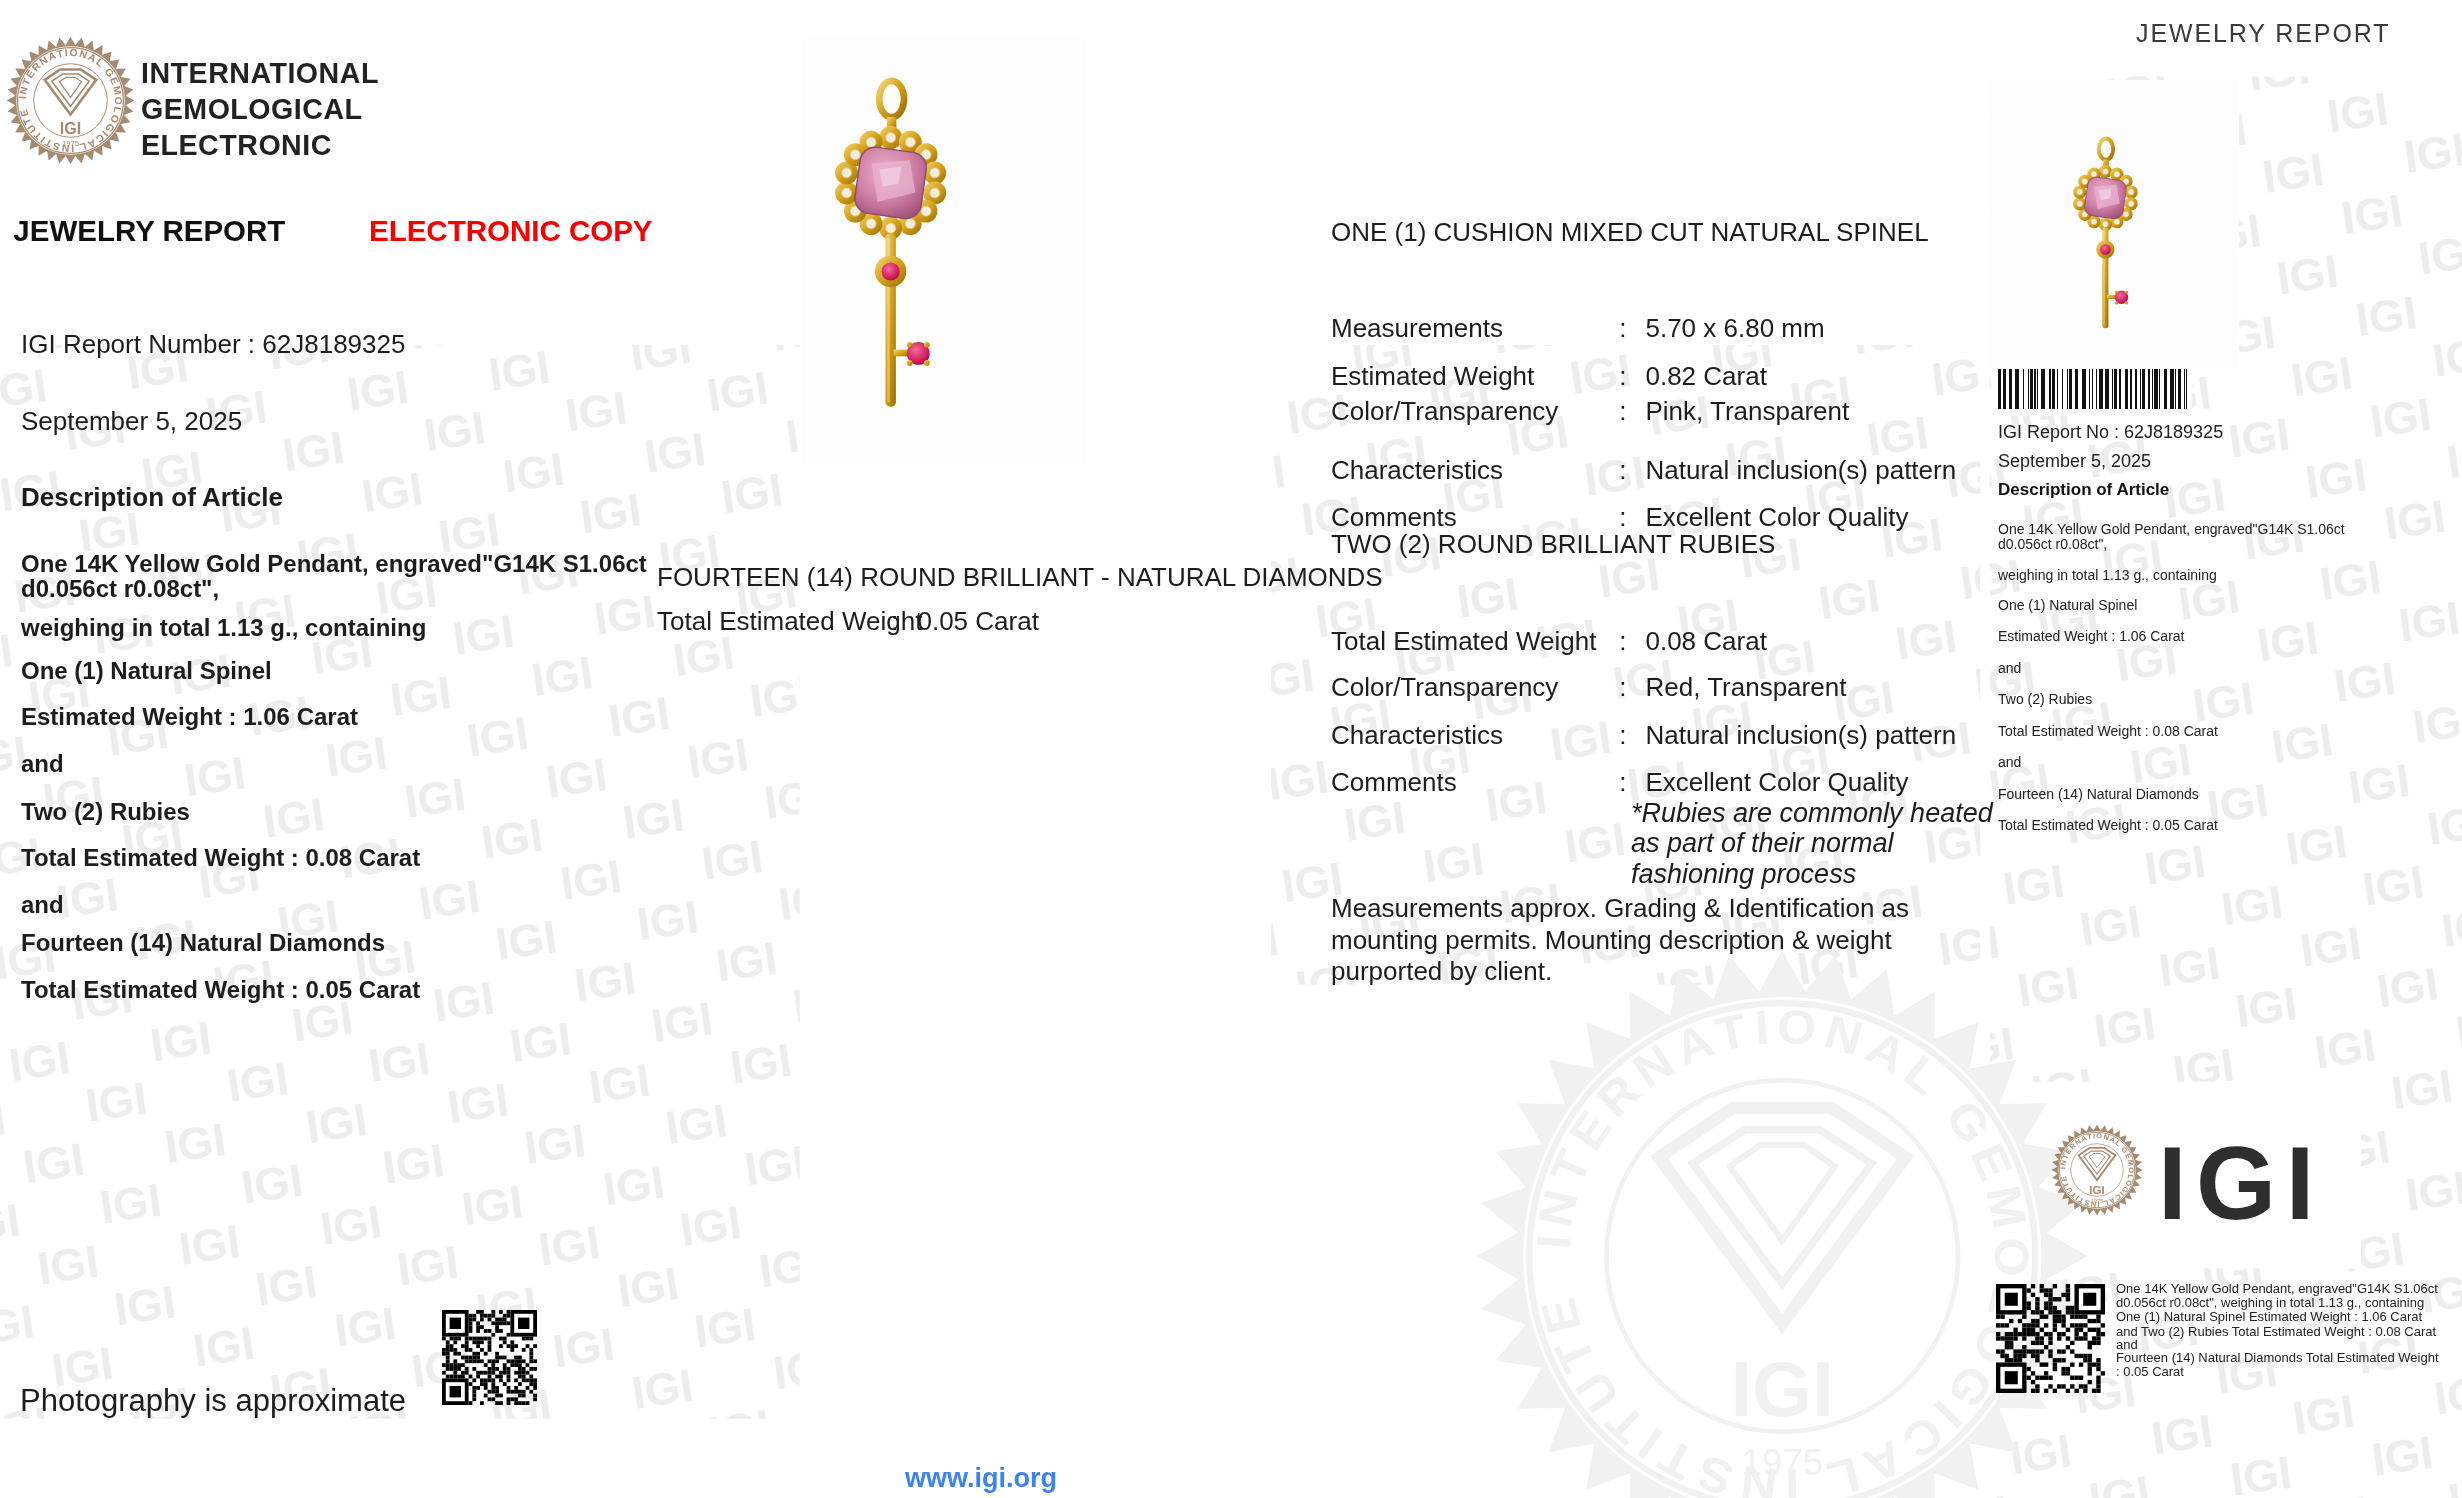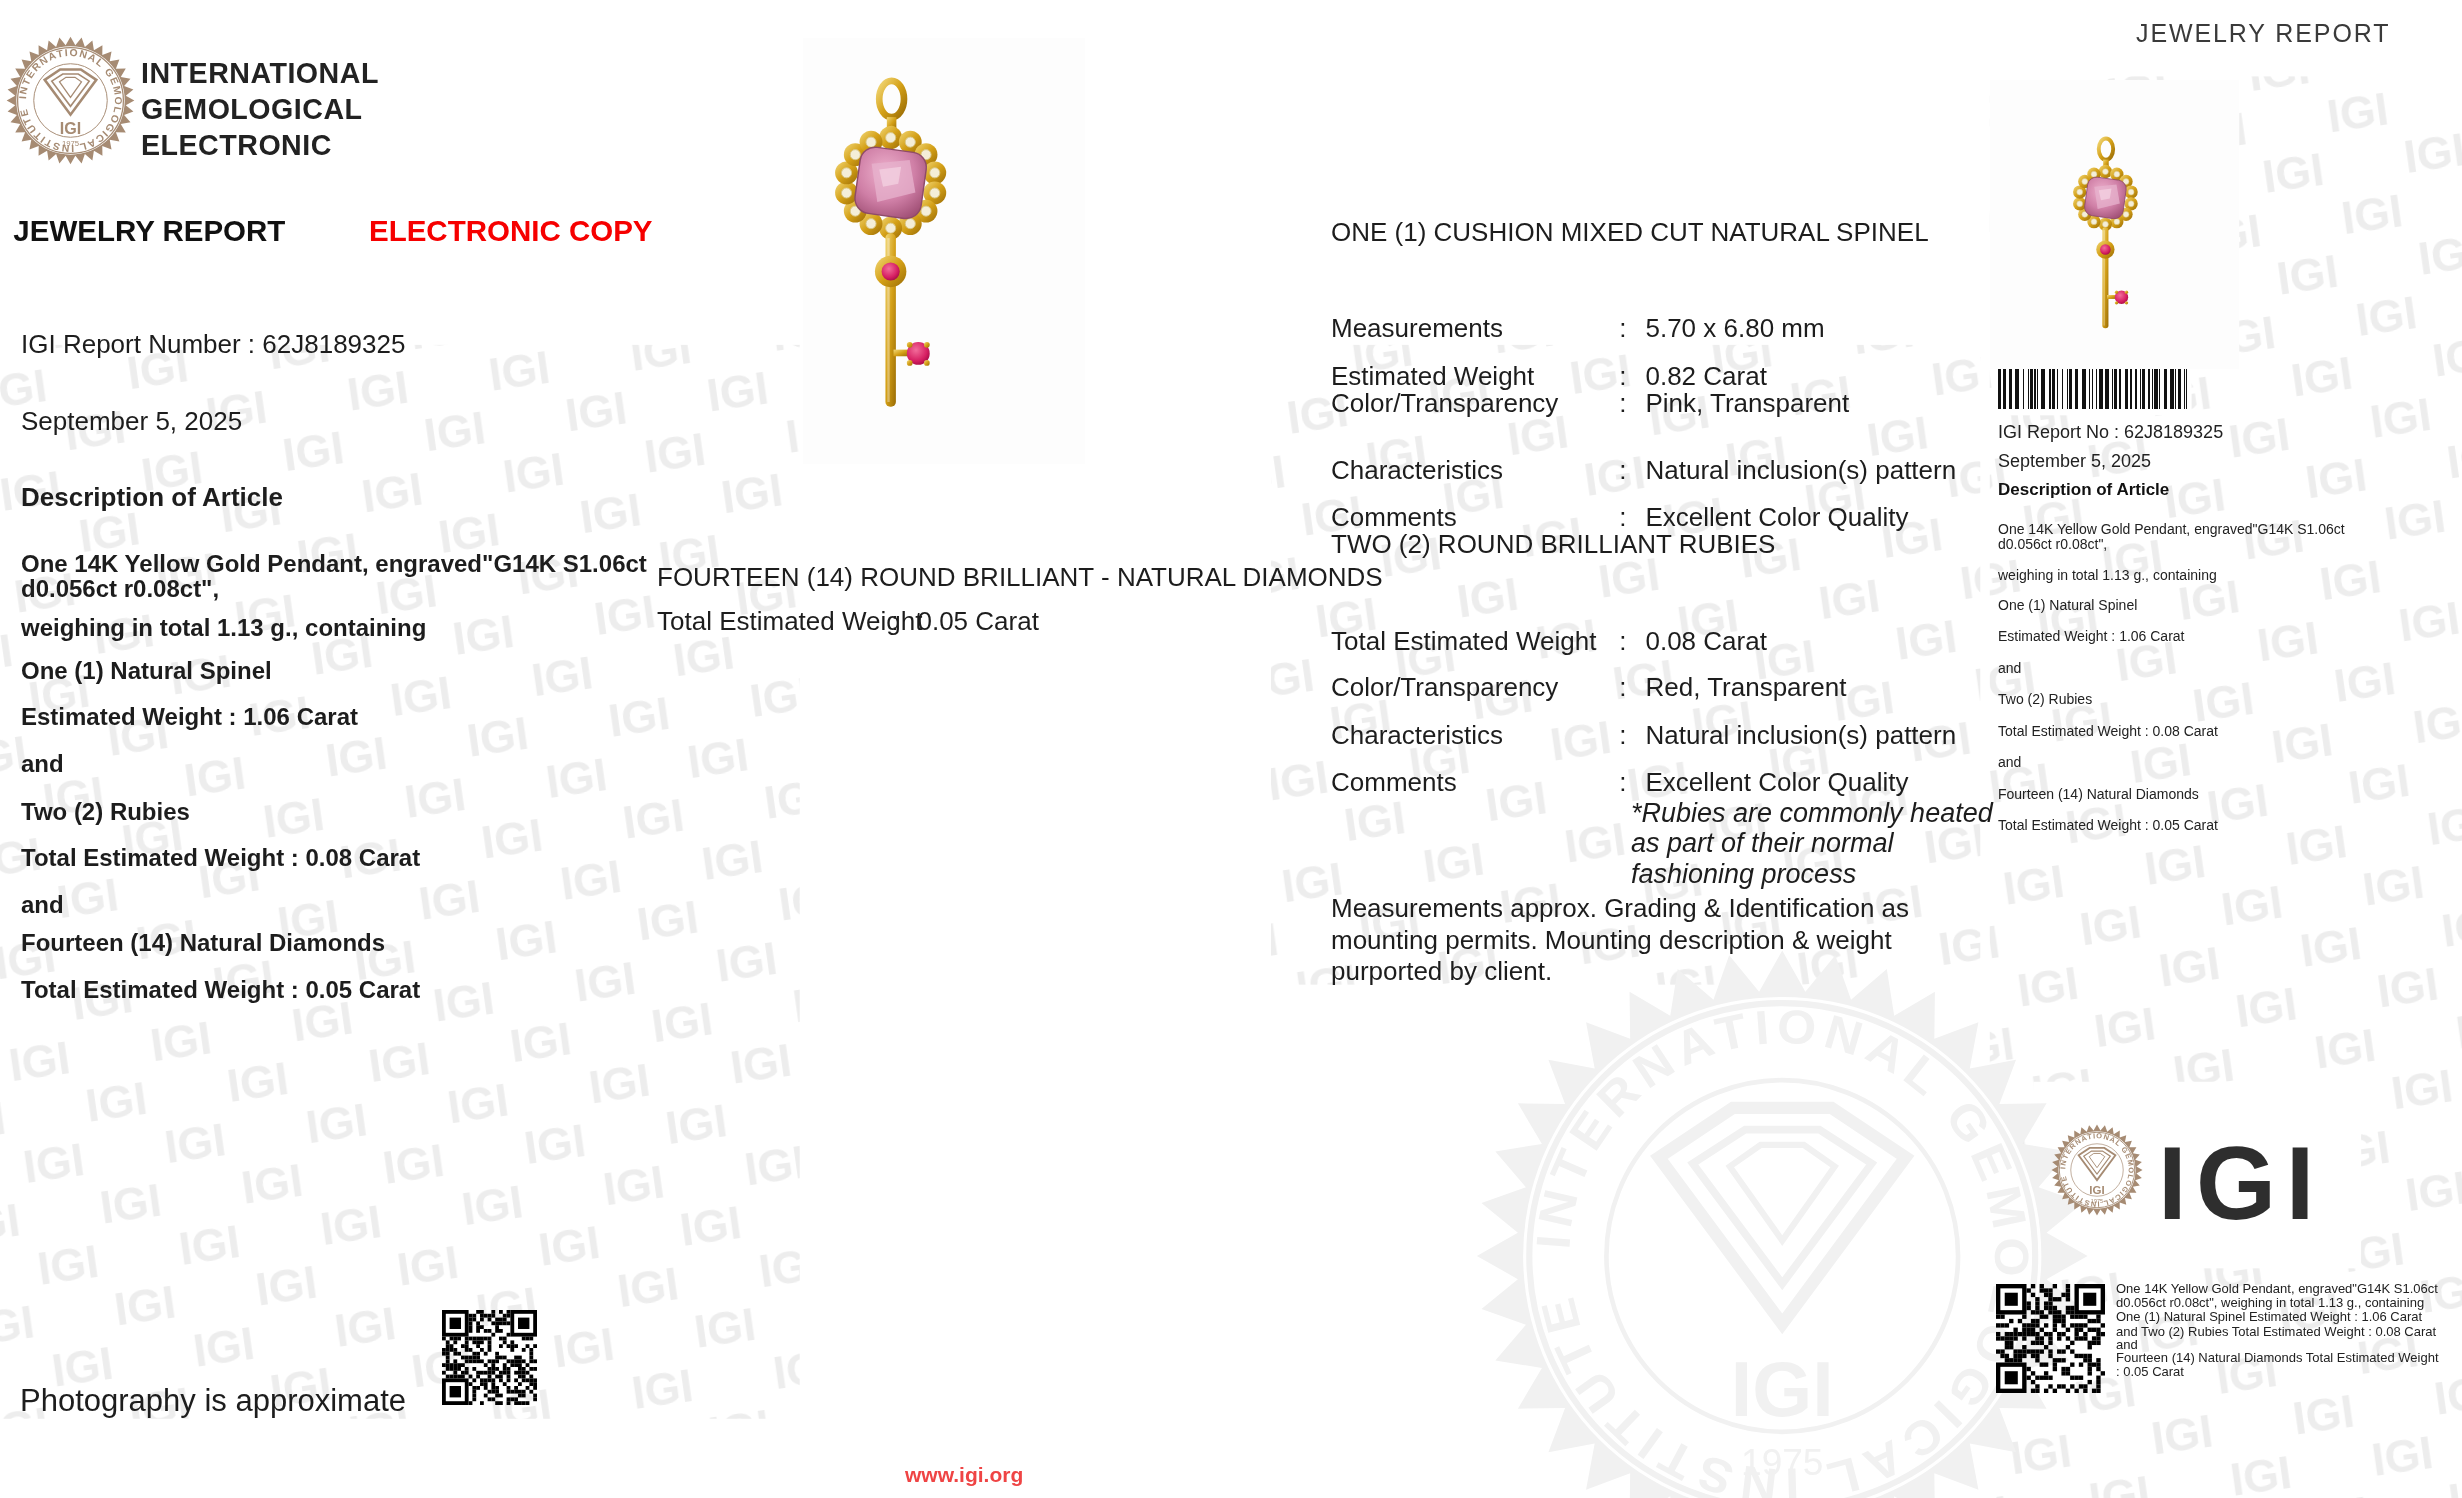--- a/index.html
+++ b/index.html
@@ -32,21 +32,21 @@
 
   .stub-title{position:absolute;left:2136px;top:19px;font-size:25px;letter-spacing:1.9px;color:#3a3a3a;white-space:nowrap;}
   .stub-meta{position:absolute;left:1998px;font-size:18px;color:#222;white-space:nowrap;}
   .stub-head{position:absolute;left:1998px;font-size:17px;font-weight:bold;color:#111;white-space:nowrap;}
   .stub-line{position:absolute;left:1998px;font-size:14px;color:#222;white-space:nowrap;}
   .stub-sum{position:absolute;left:2116px;font-size:13px;color:#222;white-space:nowrap;}
   .igi-wordmark{position:absolute;left:2158px;top:1125px;font-size:103px;font-weight:bold;letter-spacing:9.5px;color:#2e2e2e;}
   .barcode{position:absolute;left:1998px;top:369px;width:189px;height:40px;display:flex;align-items:stretch;background:#fff;}
   .barcode span{display:block;height:100%;}
 
-  .footer-url{position:absolute;left:905px;top:1463px;font-size:21px;font-weight:bold;color:#ef4444;}
+  .footer-url{position:absolute;left:905px;top:1463px;font-size:27px;font-weight:bold;color:#3b82f6;}
   .photog{position:absolute;left:20px;top:1383px;font-size:31px;color:#1d1d1d;}
 </style>
 </head>
 <body>
 
 <div class="page">
 
   <svg width="0" height="0" style="position:absolute" aria-hidden="true">
     <defs>
       <linearGradient id="goldg" x1="0" y1="0" x2="1" y2="1">
@@ -193,21 +193,21 @@
     <div class="spec-row" style="left:1331px;top:313px">
       <span class="spec-label">Measurements</span>
       <span class="spec-colon">:</span>
       <span class="spec-value">5.70 x 6.80 mm</span>
     </div>
     <div class="spec-row" style="left:1331px;top:361px">
       <span class="spec-label">Estimated Weight</span>
       <span class="spec-colon">:</span>
       <span class="spec-value">0.82 Carat</span>
     </div>
-    <div class="spec-row" style="left:1331px;top:388px">
+    <div class="spec-row" style="left:1331px;top:396px">
       <span class="spec-label">Color/Transparency</span>
       <span class="spec-colon">:</span>
       <span class="spec-value">Pink, Transparent</span>
     </div>
     <div class="spec-row" style="left:1331px;top:455px">
       <span class="spec-label">Characteristics</span>
       <span class="spec-colon">:</span>
       <span class="spec-value">Natural inclusion(s) pattern</span>
     </div>
     <div class="spec-row" style="left:1331px;top:502px">

